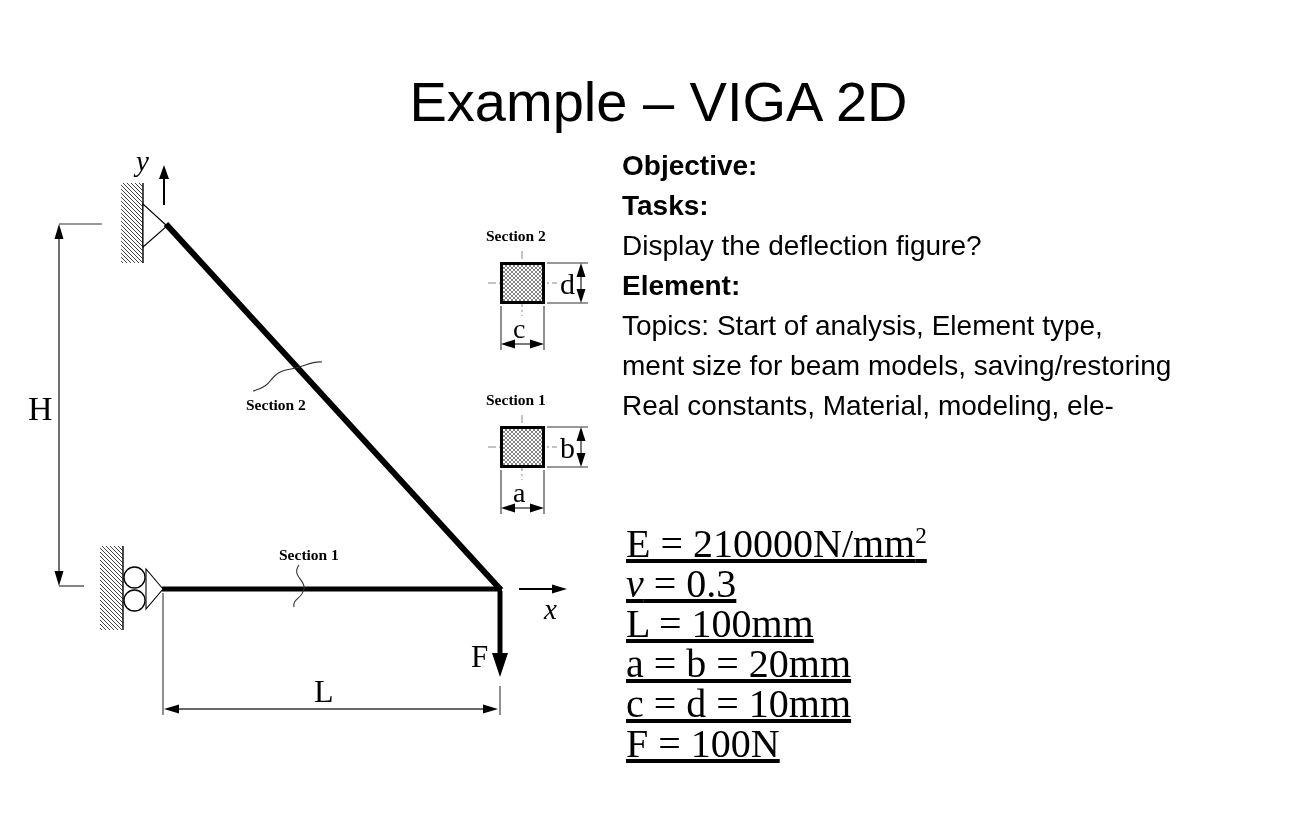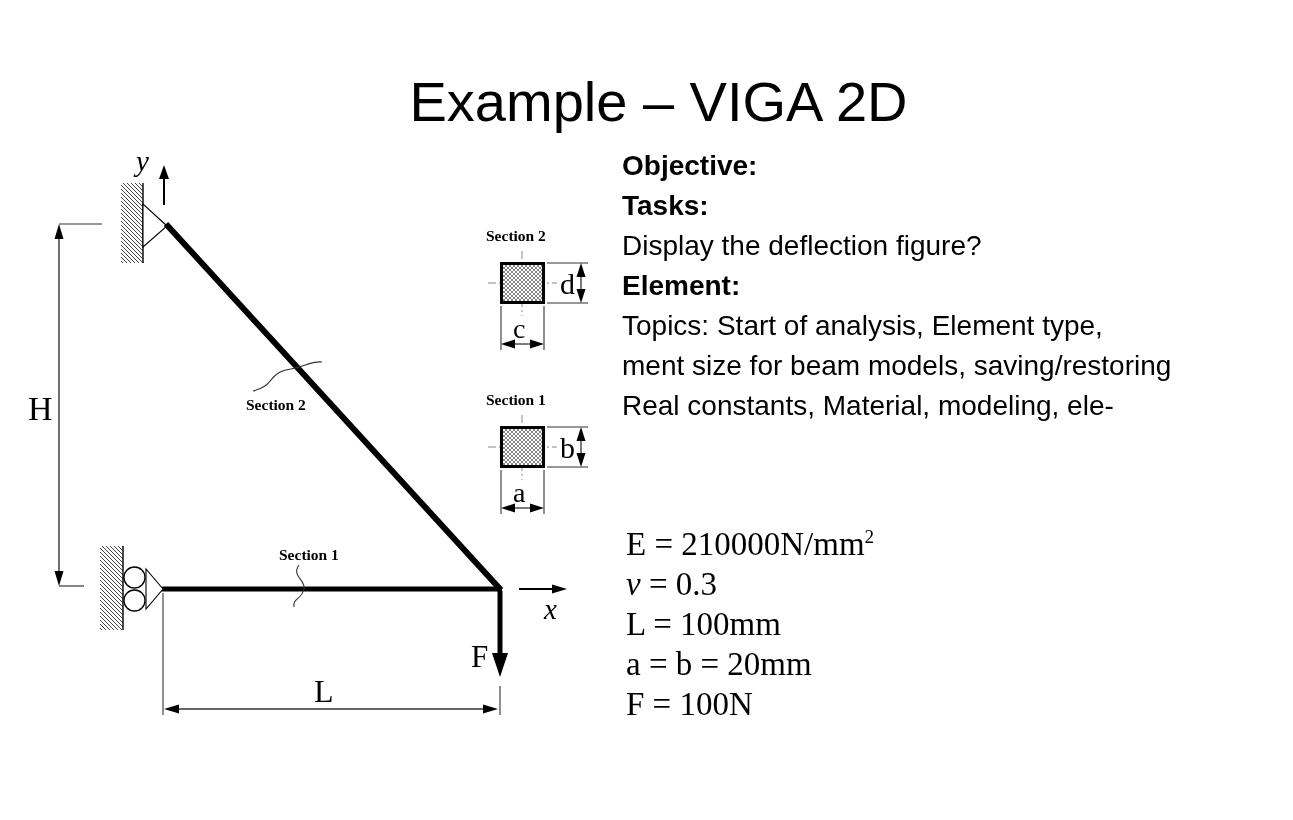--- a/index.html
+++ b/index.html
@@ -19,22 +19,23 @@
 
   .info {
     position:absolute; left:622px; top:146px;
     font-size:28px; line-height:40px; white-space:nowrap;
     font-family:"Liberation Sans","DejaVu Sans",sans-serif;
   }
   .info .bold { font-weight:700; }
 
   .params {
     position:absolute; left:626px; top:524px;
-    font-size:33px; line-height:40px; white-space:nowrap;
+    font-size:40px; line-height:40px; white-space:nowrap;
     font-family:"Liberation Serif","DejaVu Serif",serif;
+    text-decoration:underline;
   }
   .params sup { font-size:58%; vertical-align:super; line-height:0; }
   .greek { font-style:italic; }
 
   
   text { fill:#000; }
   .t-serif  { font-family:"Liberation Serif","DejaVu Serif",serif; }
   .t-italic { font-style:italic; }
   .t-callout { font-family:"Liberation Serif","DejaVu Serif",serif; font-weight:700; font-size:15.5px; }
 </style>
@@ -166,14 +167,15 @@
   <div>Topics: Start of analysis, Element type,</div>
   <div>ment size for beam models, saving/restoring</div>
   <div>Real constants, Material, modeling, ele-</div>
 </div>
 
 <div class="params">
   <div><span>E = 210000N/mm</span><sup>2</sup></div>
   <div><span class="greek">ν</span><span> = 0.3</span></div>
   <div>L = 100mm</div>
   <div>a = b = 20mm</div>
+  <div>c = d = 10mm</div>
   <div>F = 100N</div>
 </div>
 
 </body></html>

